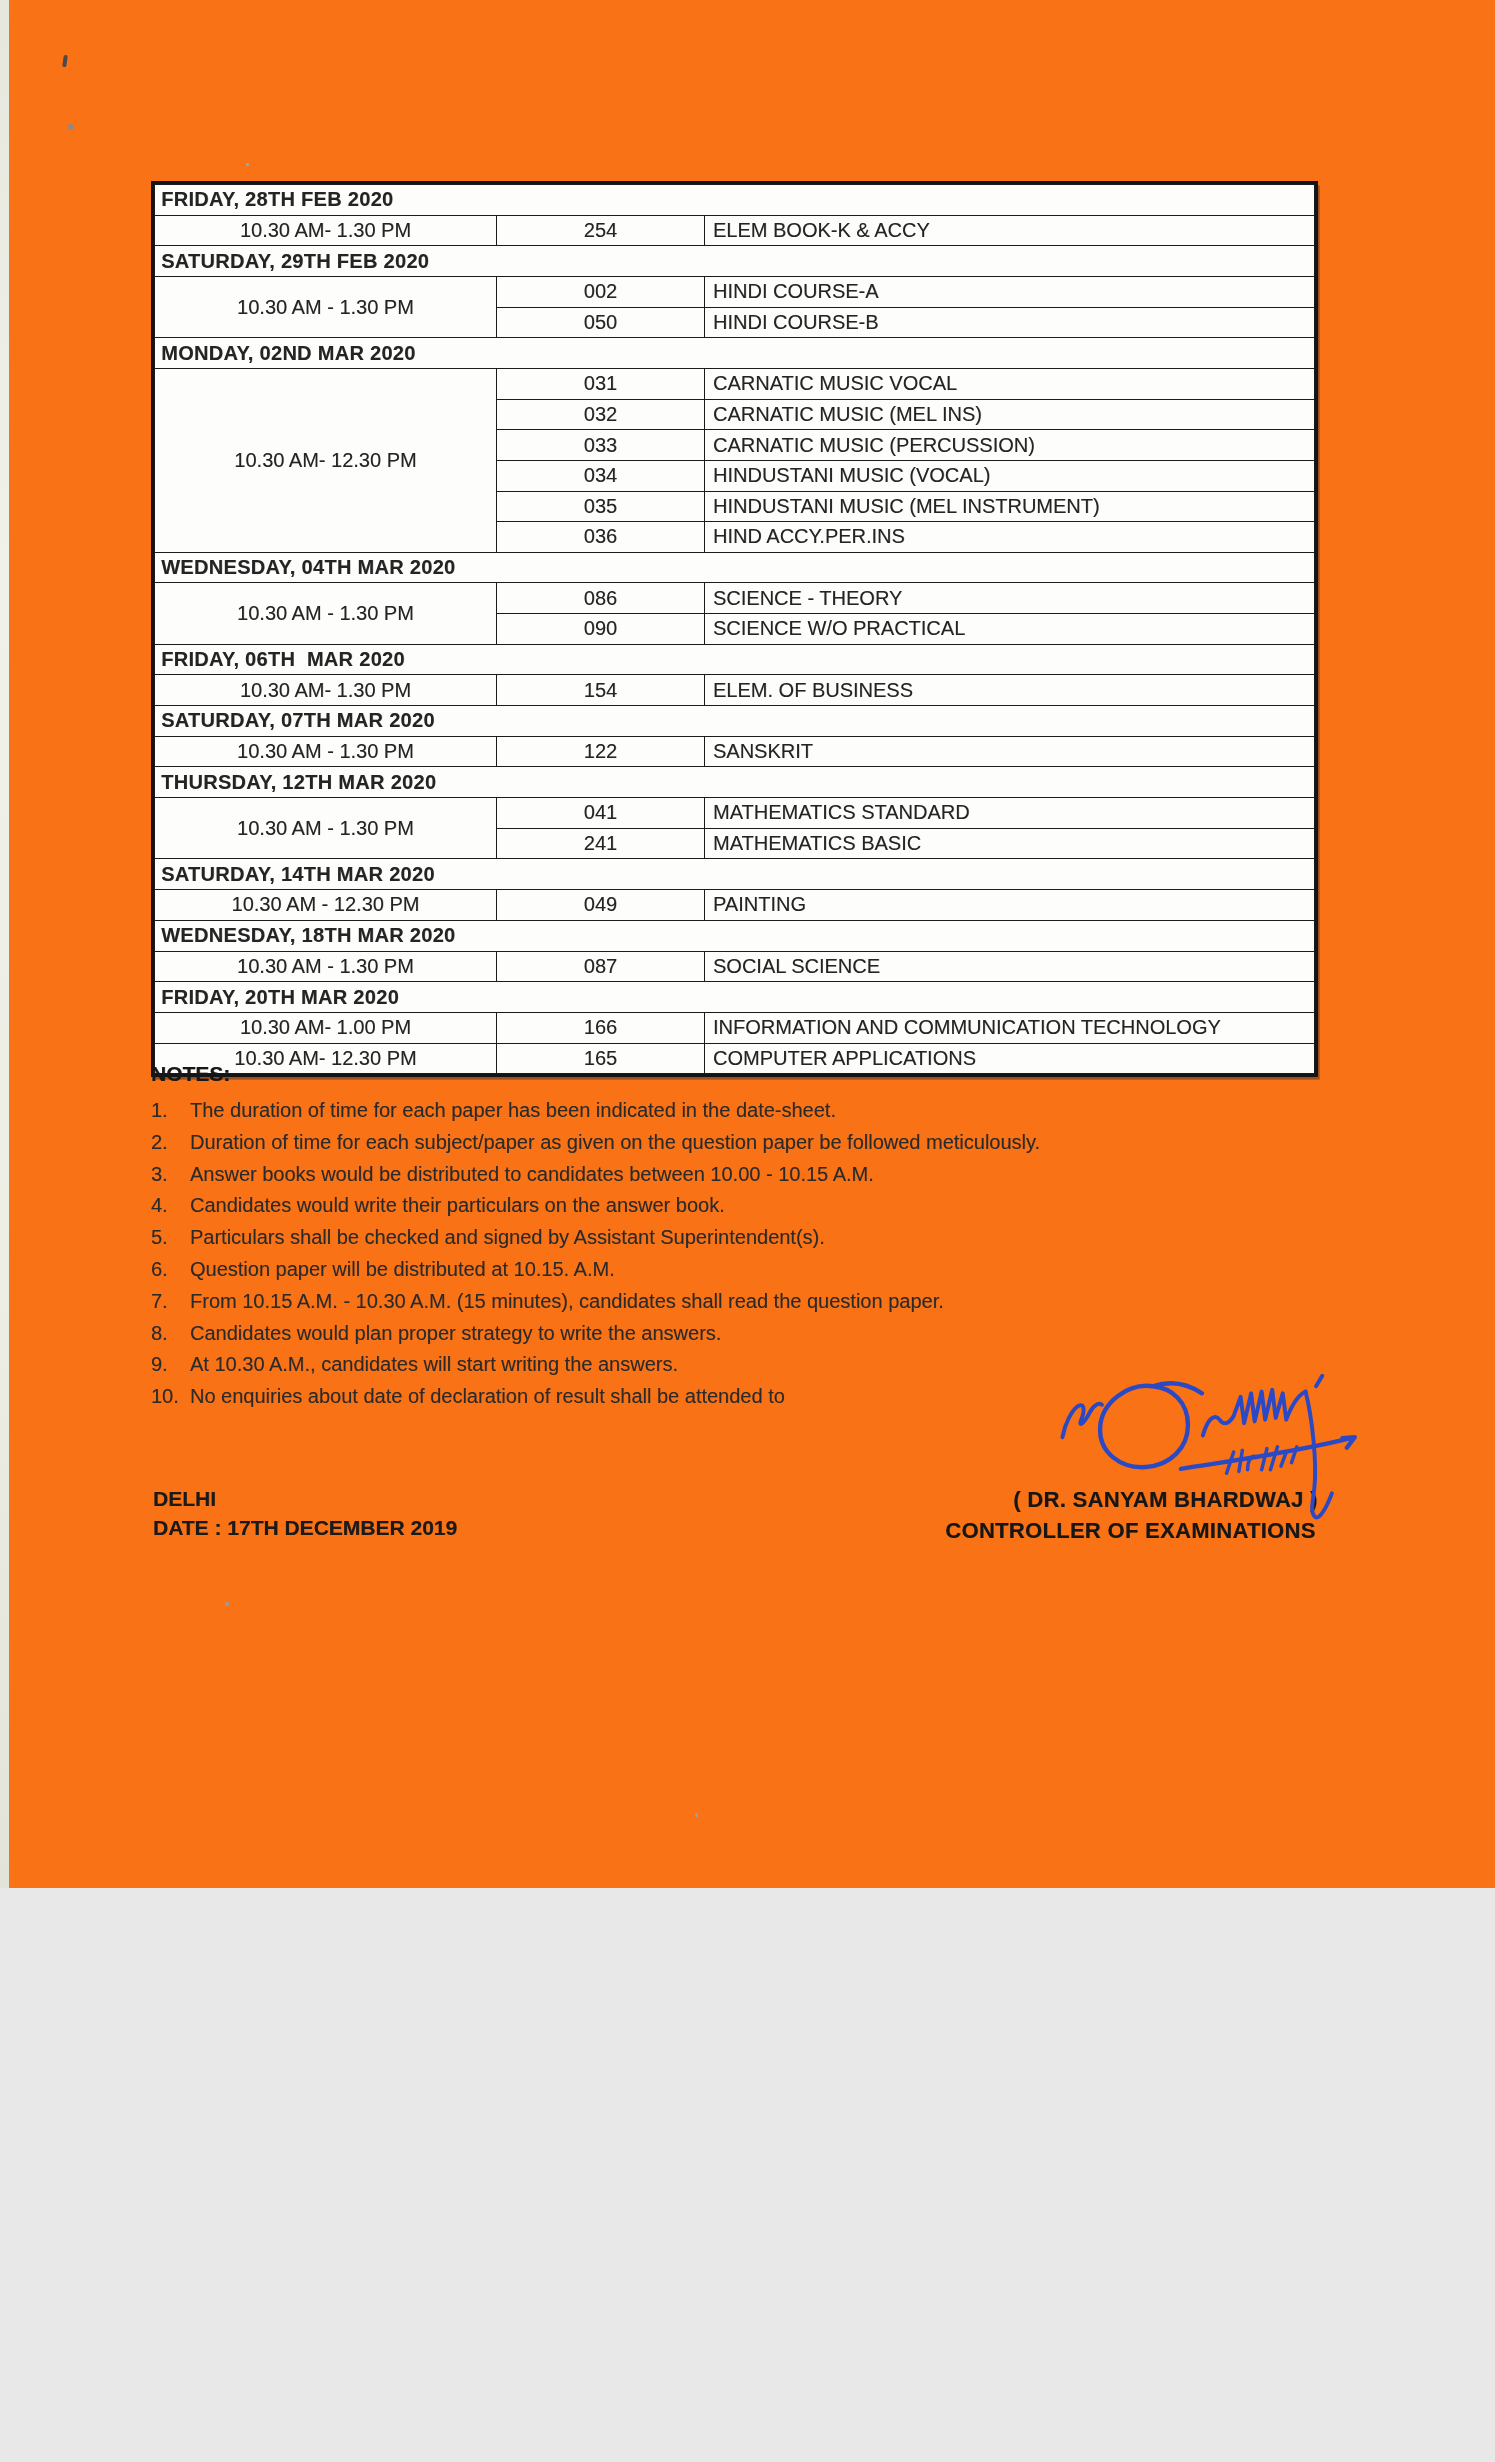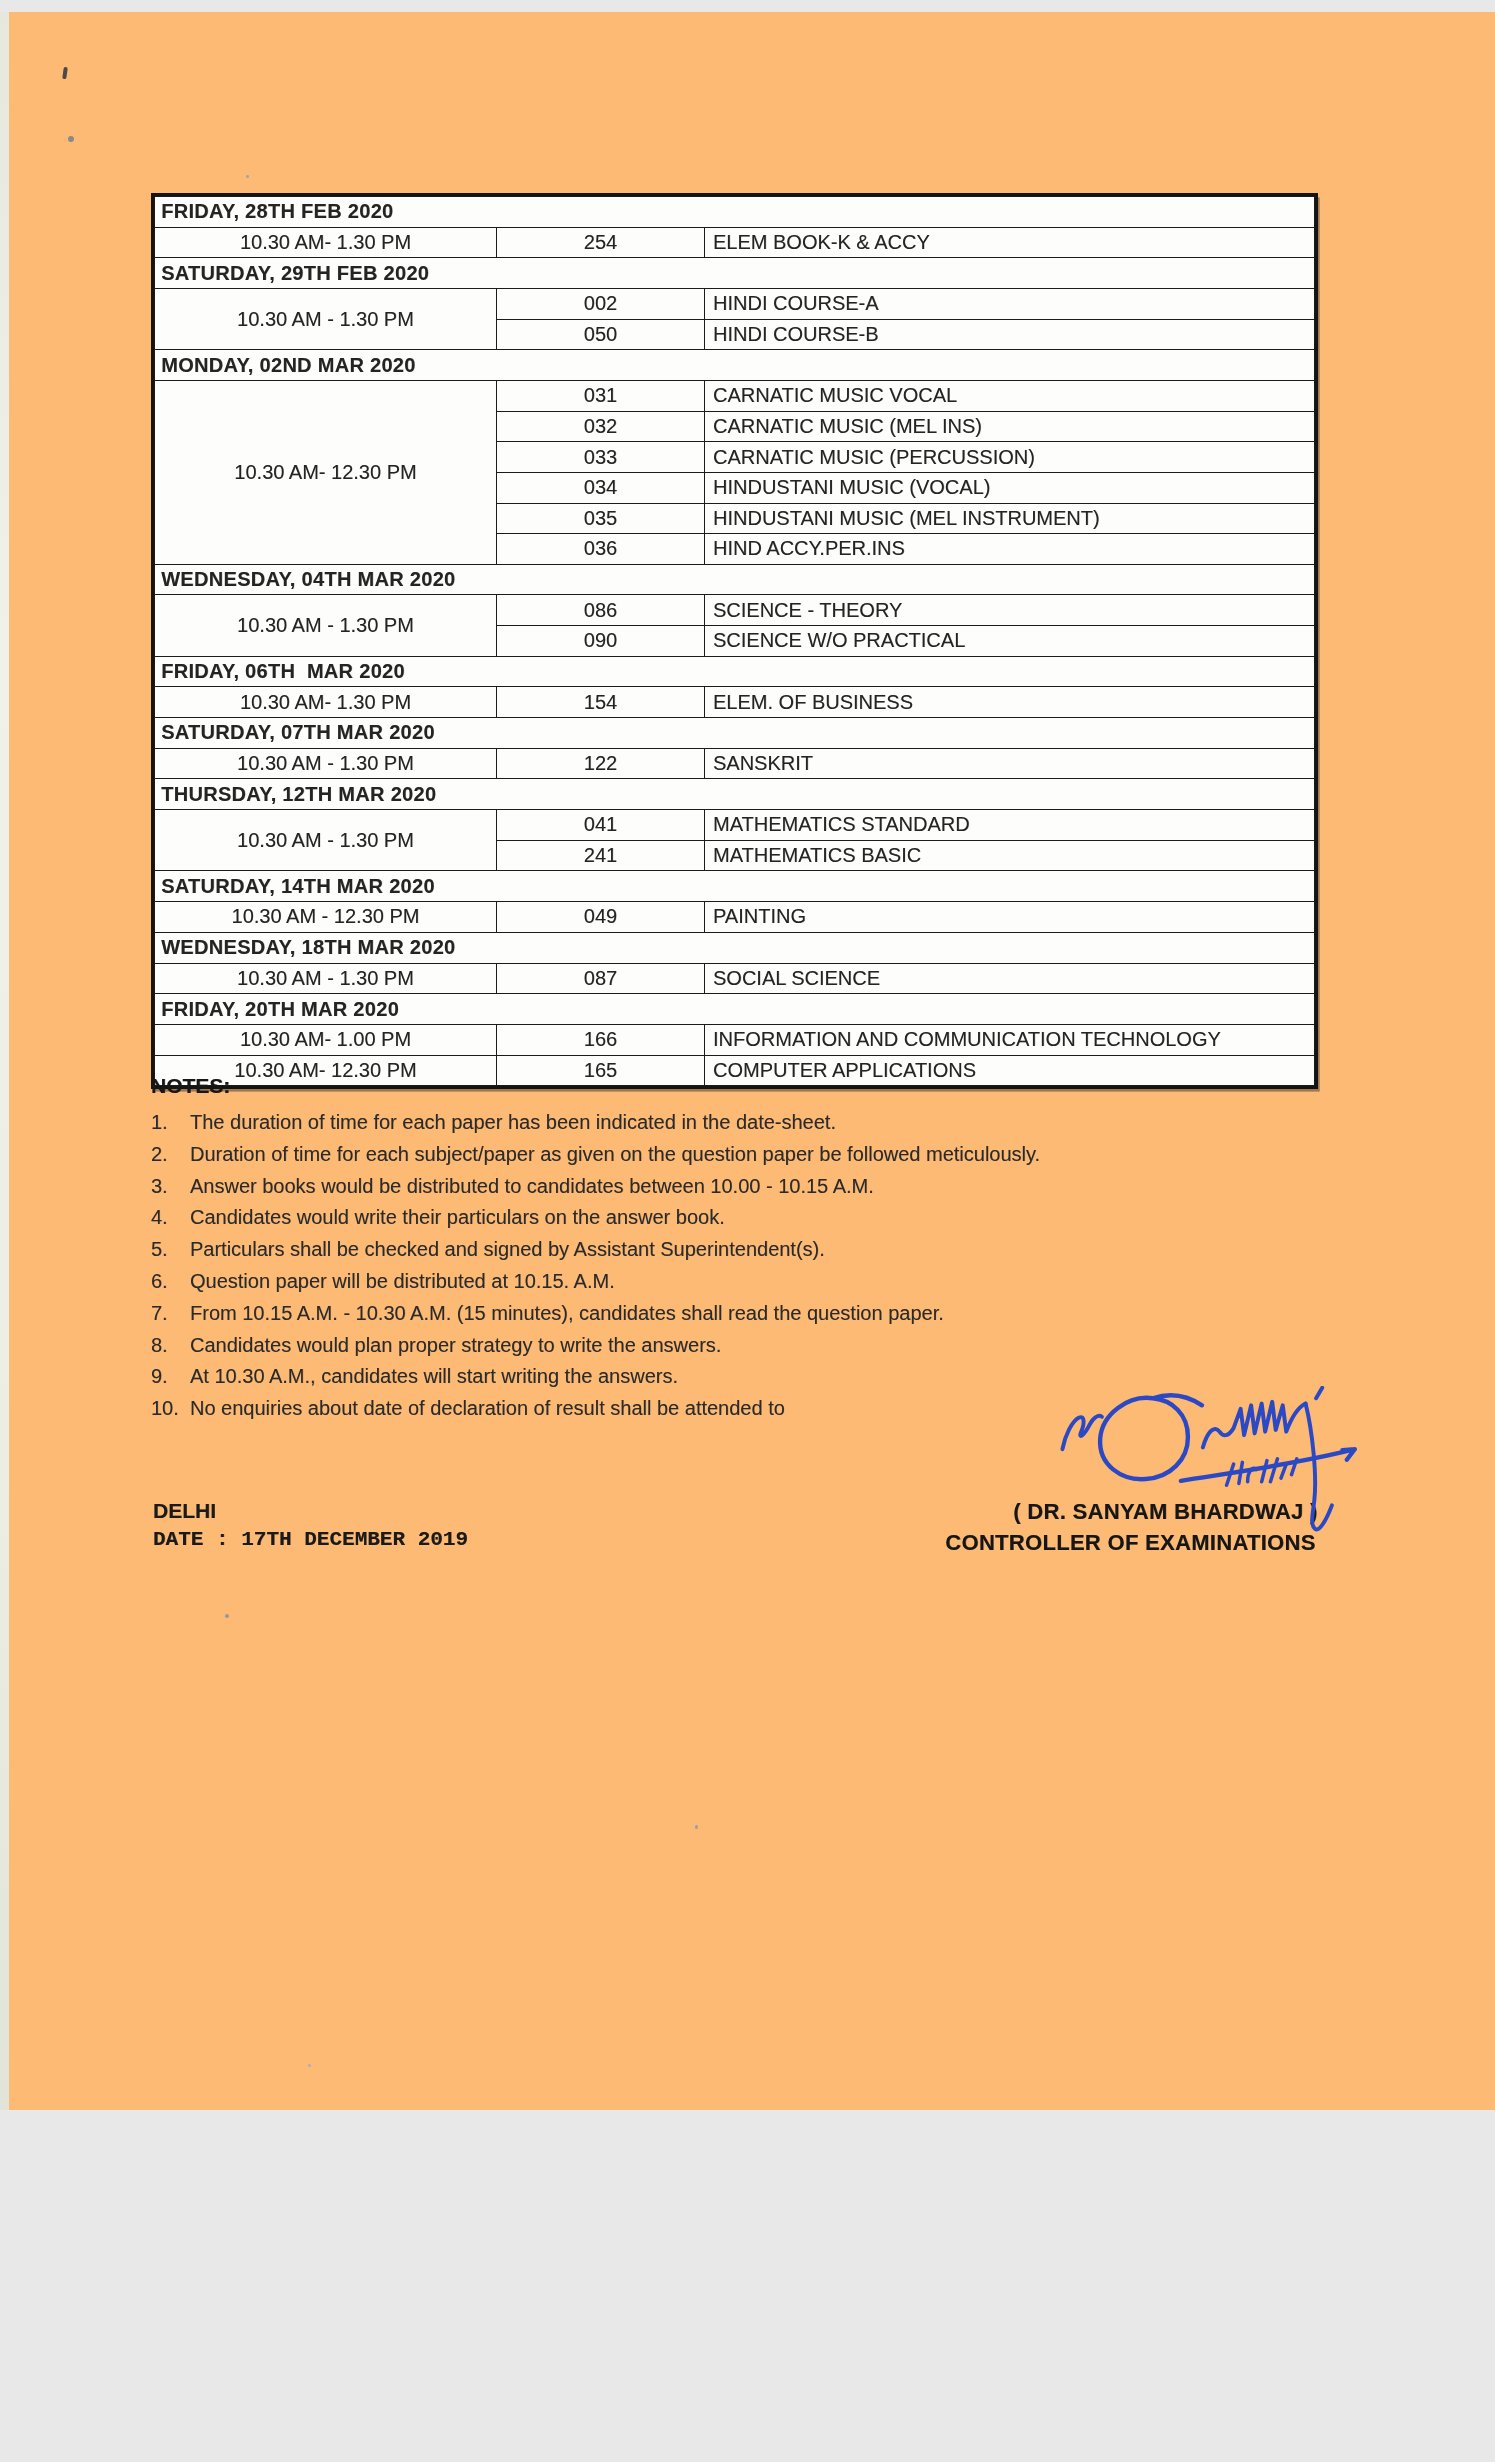--- a/index.html
+++ b/index.html
@@ -1,23 +1,22 @@
 <!DOCTYPE html>
 <html style="font-size:14px"><head>
 <meta charset="utf-8">
 <style>
   html,body{margin:0;padding:0;background:#e8e8e8;}
   .page{
     position:relative;
-    width:1495px;height:2098px;
-    background:#fdba74;
+    width:1495px;height:1888px;
+    background:#f97316;
     font-family:"Liberation Sans","DejaVu Sans",sans-serif;
     color:#1e1e1e;
     overflow:hidden;
-    margin-top:12px;
   }
   
   .edge-strip{position:absolute;left:0;top:0;width:8.8px;height:100%;
     background:linear-gradient(180deg,#e6e8de 0%,#f0f1e9 30%,#eceee4 70%,#e2e4da 100%);}
   .edge-patch{position:absolute;left:7px;top:2232px;width:40px;height:76px;background:#e3dfe0;filter:blur(3.5px);}
   .bottom-streak{position:absolute;left:0px;top:2450px;width:53px;height:8.8px;background:#9a9c94;filter:blur(2.6px);}
   .speck{position:absolute;border-radius:50%;}
 
   
   .table-frame{
@@ -53,21 +52,21 @@
     text-shadow:0.4px 0.4px 0.5px rgba(20,20,20,.45);}
   .note{display:flex;align-items:flex-start;margin-bottom:8.8px;font-size:20px;color:#2a2a2a;
     text-shadow:0.4px 0.4px 0.4px rgba(40,40,40,.3);}
   .note .num{flex:0 0 39px;}
   .note .txt{flex:1;}
 
   
   .place{position:absolute;left:153px;top:1487px;font-weight:700;font-size:21px;color:#1a1a1a;
     text-shadow:0.4px 0.4px 0.5px rgba(20,20,20,.45);}
   .dateline{position:absolute;left:153px;top:1516px;font-weight:700;font-size:21px;color:#1a1a1a;
-    text-shadow:0.4px 0.4px 0.5px rgba(20,20,20,.45);font-family:Liberation Mono, monospace;}
+    text-shadow:0.4px 0.4px 0.5px rgba(20,20,20,.45);}
   .sign-name{position:absolute;left:992px;top:1487px;width:347px;text-align:center;
     font-weight:700;font-size:22px;color:#161616;letter-spacing:0.3px;
     text-shadow:0.4px 0.4px 0.5px rgba(20,20,20,.45);}
   .sign-title{position:absolute;left:928px;top:1518px;width:405px;text-align:center;
     font-weight:700;font-size:22px;color:#161616;letter-spacing:0.3px;
     text-shadow:0.4px 0.4px 0.5px rgba(20,20,20,.45);}
   .signature-svg{position:absolute;left:1047px;top:1374px;width:317px;height:158px;z-index:3;}
 </style>
 </head>
 <body>

